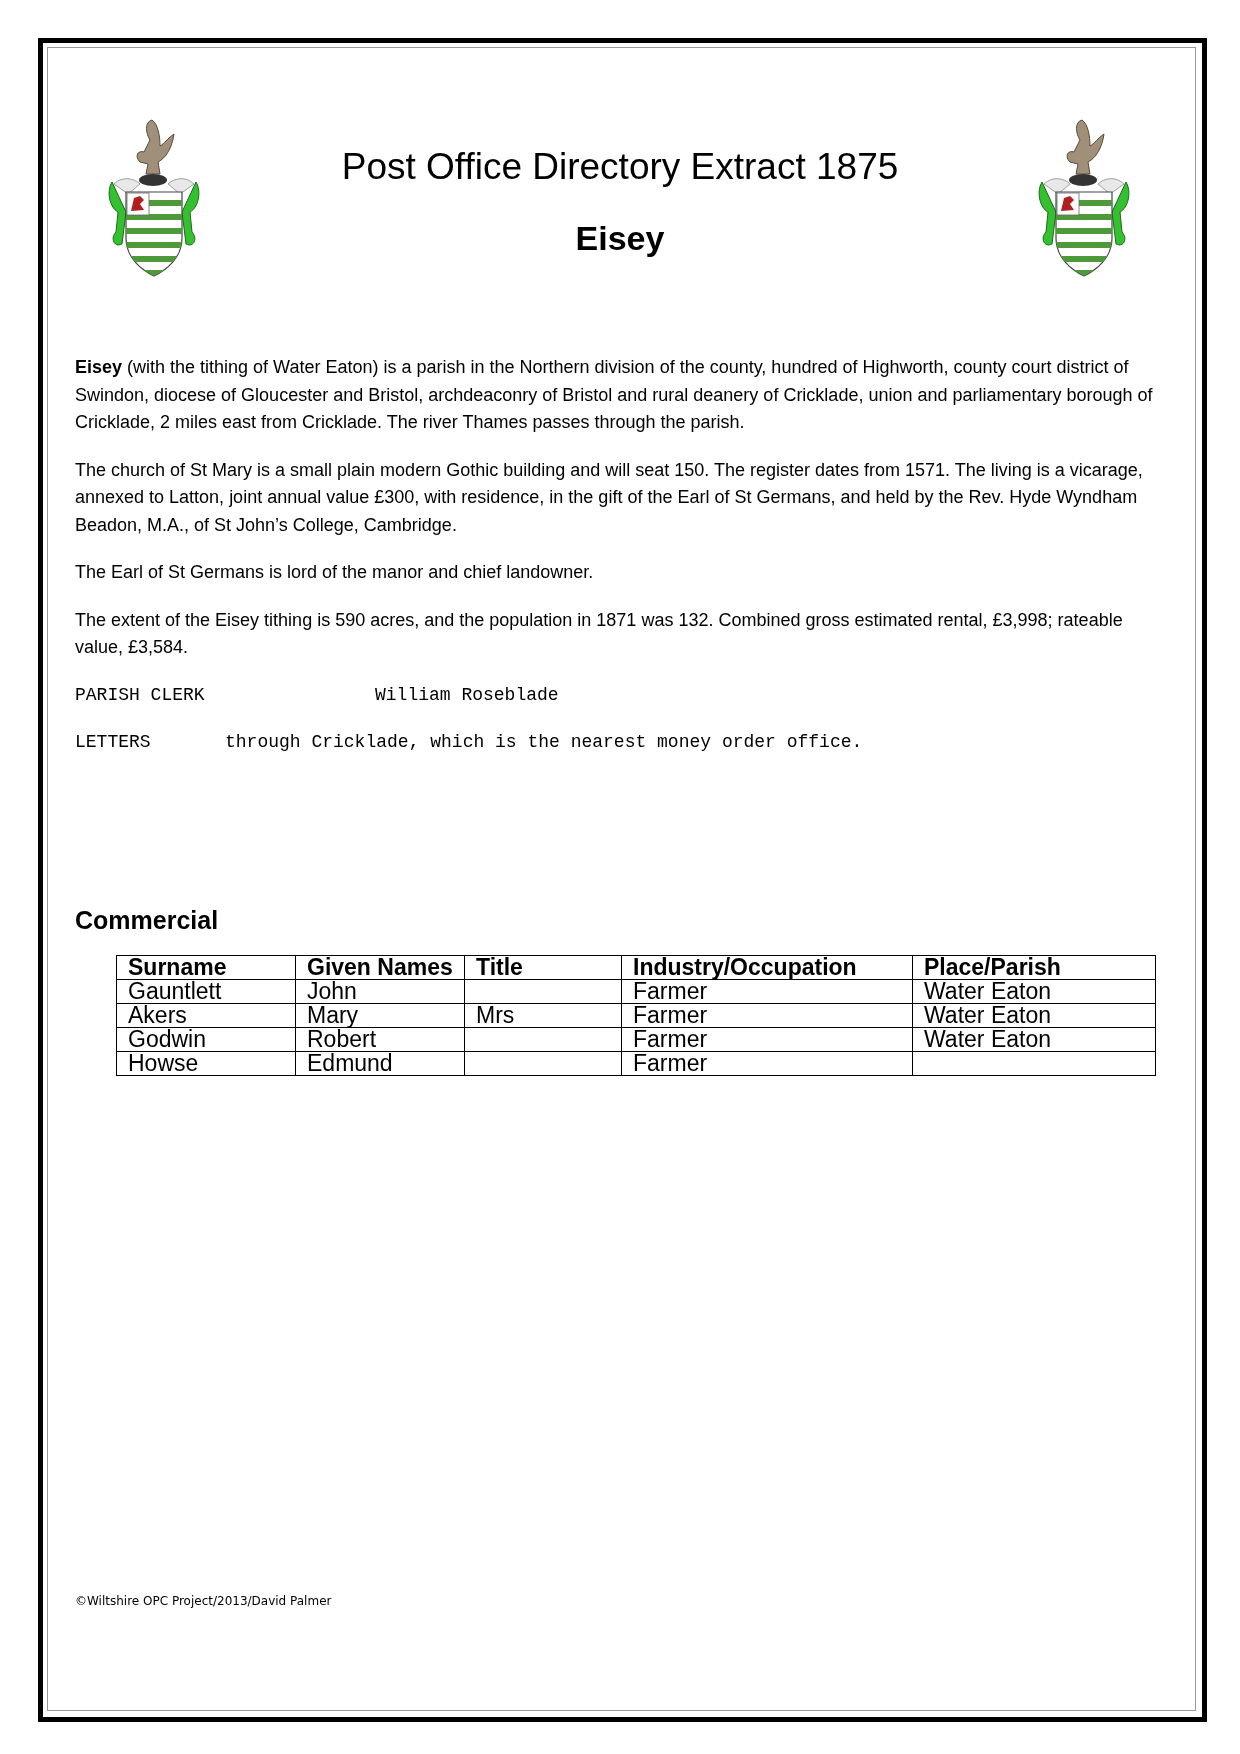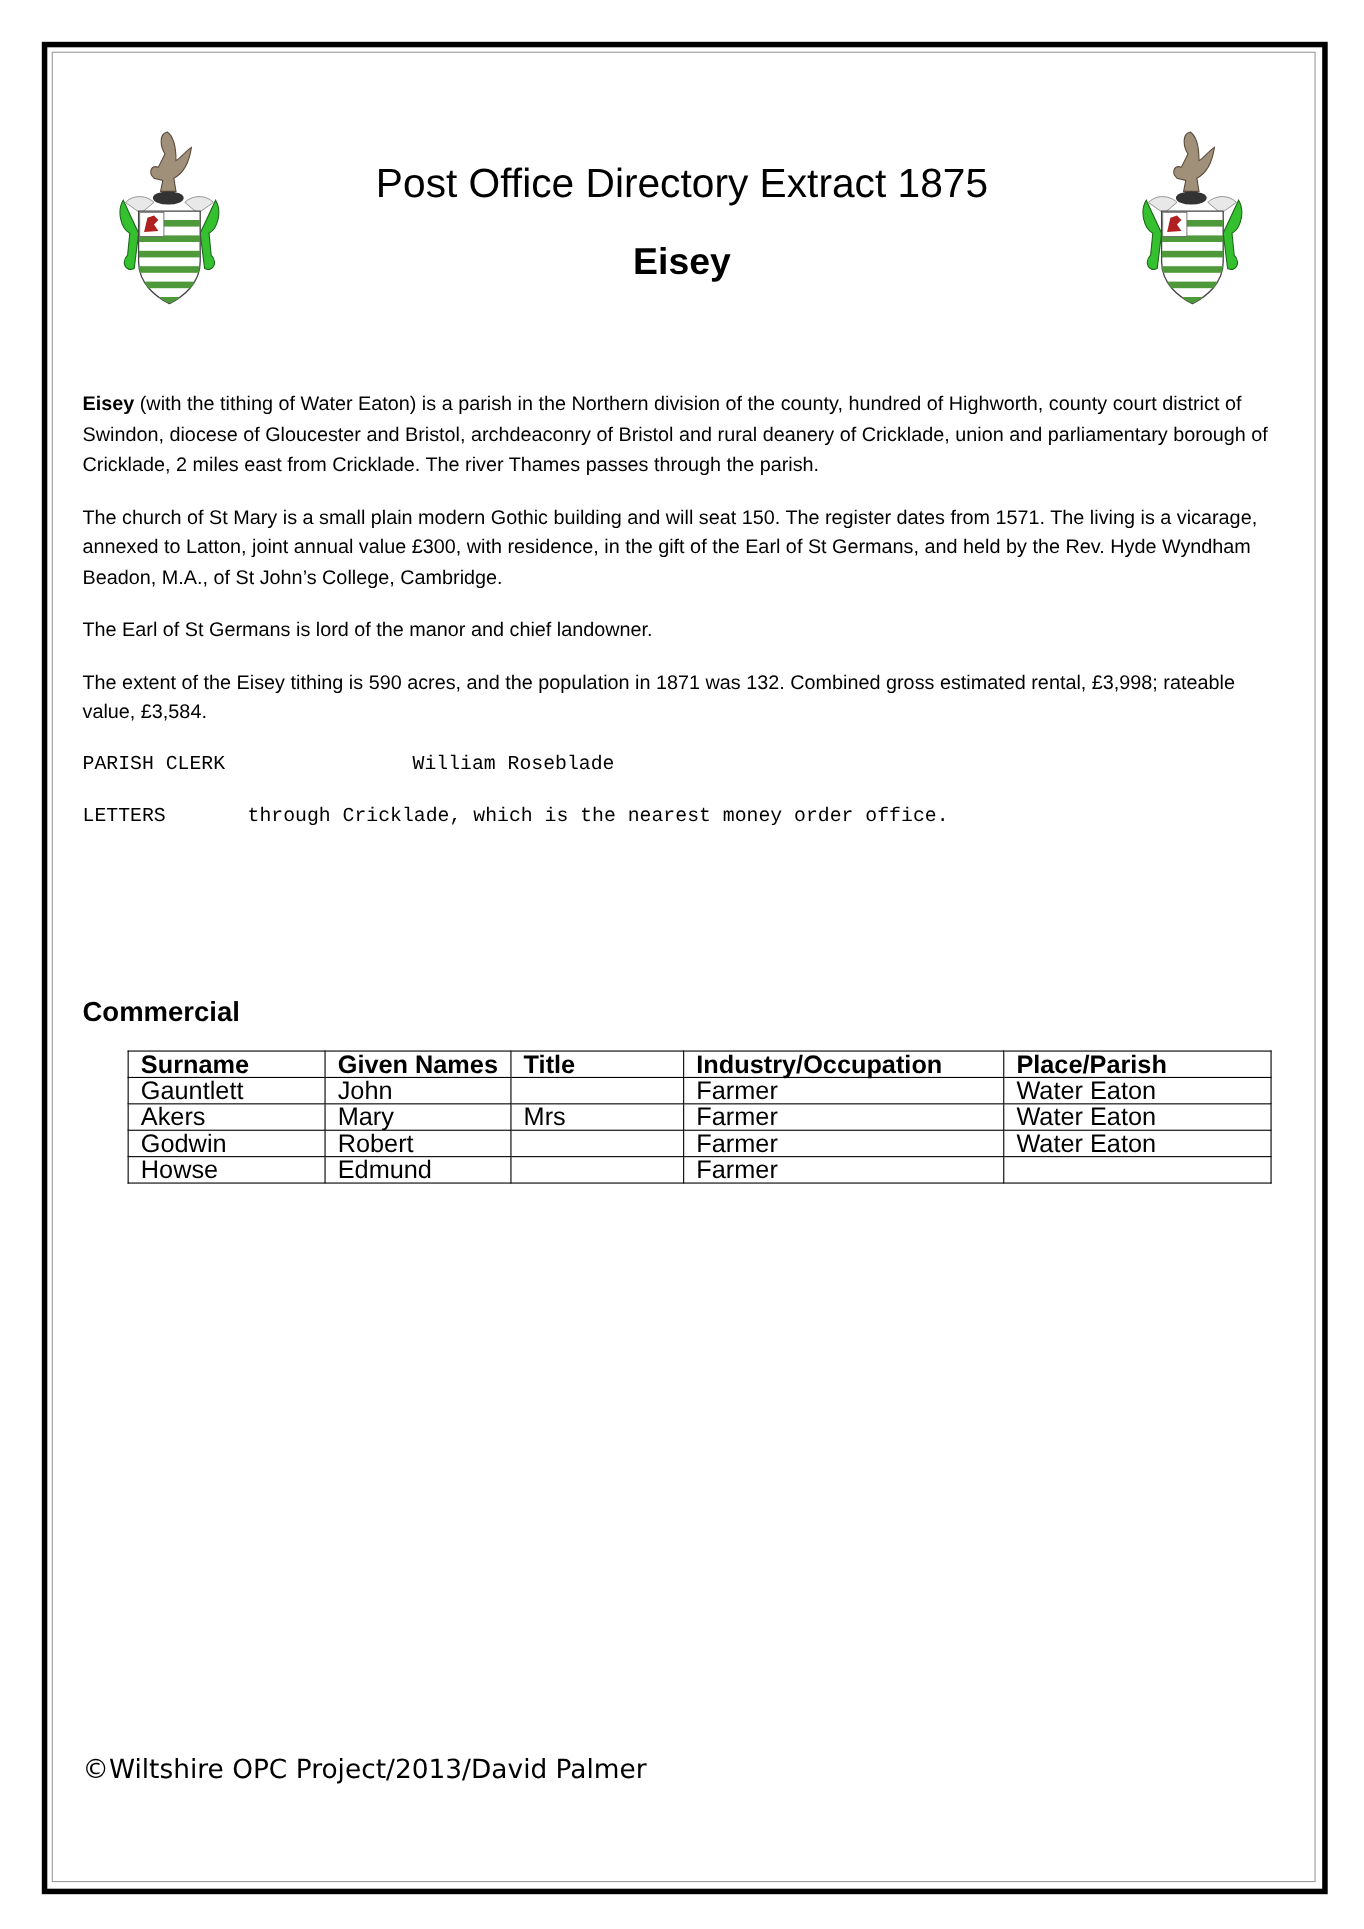--- a/index.html
+++ b/index.html
@@ -23,21 +23,21 @@
   .label-clerk { width:300px; }
   .label-letters { width:150px; }
   .section-heading { position:absolute; left:75px; top:906px; font-size:25px; font-weight:bold; }
   table.commercial { position:absolute; left:100px; top:955px; width:1040px;
                      border-collapse:collapse; font-size:23px;margin-left:16px; }
   table.commercial th, table.commercial td { border:1.5px solid #000; padding:0 11px;
                      text-align:left; height:23px; line-height:23px; }
   table.commercial th { font-weight:bold; }
   .col-surname { width:156px; } .col-given { width:146px; } .col-title { width:134px; }
   .col-occ { width:268px; }
-  .footer { position:absolute; left:75px; top:1594px; font-size:24px; font-family:"DejaVu Sans", sans-serif; }
+  .footer { position:absolute; left:75px; top:1594px; font-size:12px; font-family:"DejaVu Sans", sans-serif; }
 </style>
 </head>
 <body>
 
 <div class="outer-border"></div>
 <div class="inner-border"></div>
 
 <svg class="crest left" viewBox="0 0 100 170">
   <g>
     <path d="M48 8 C40 10 42 22 46 28 L40 40 C34 38 30 44 36 50 L44 52 L42 62 L56 62 L54 50 C62 46 68 36 70 22 C64 26 60 32 56 34 C56 24 54 12 48 8 Z" fill="#a0907a" stroke="#5a4a3a" stroke-width="1"></path>

